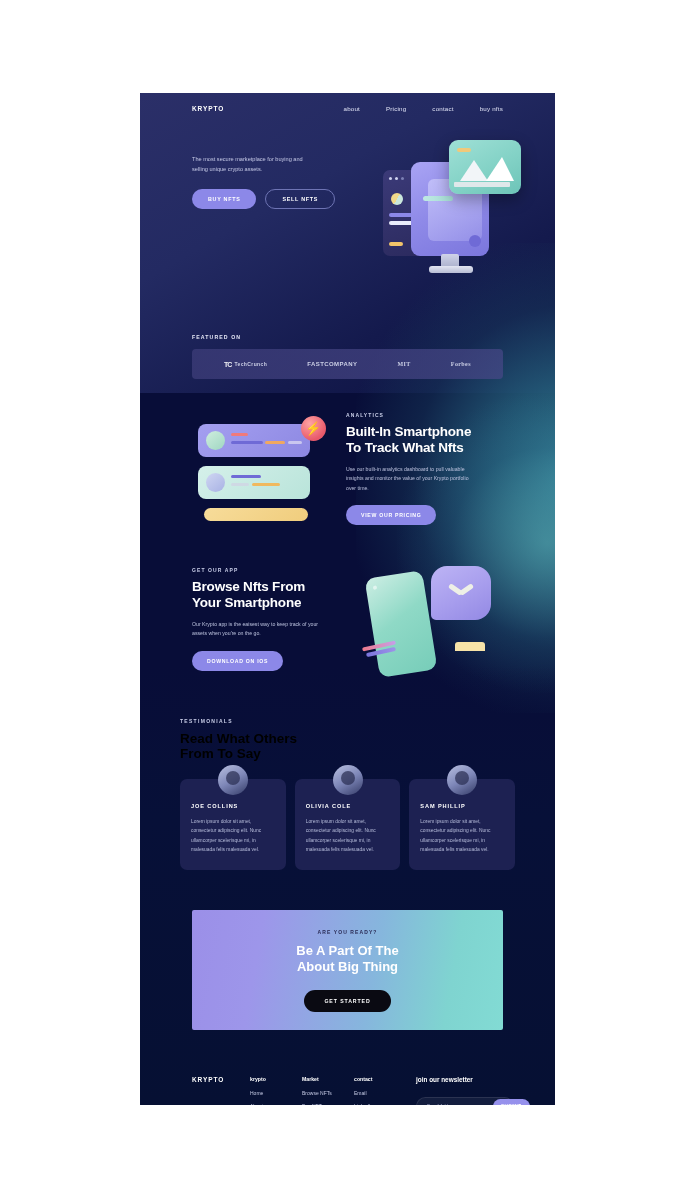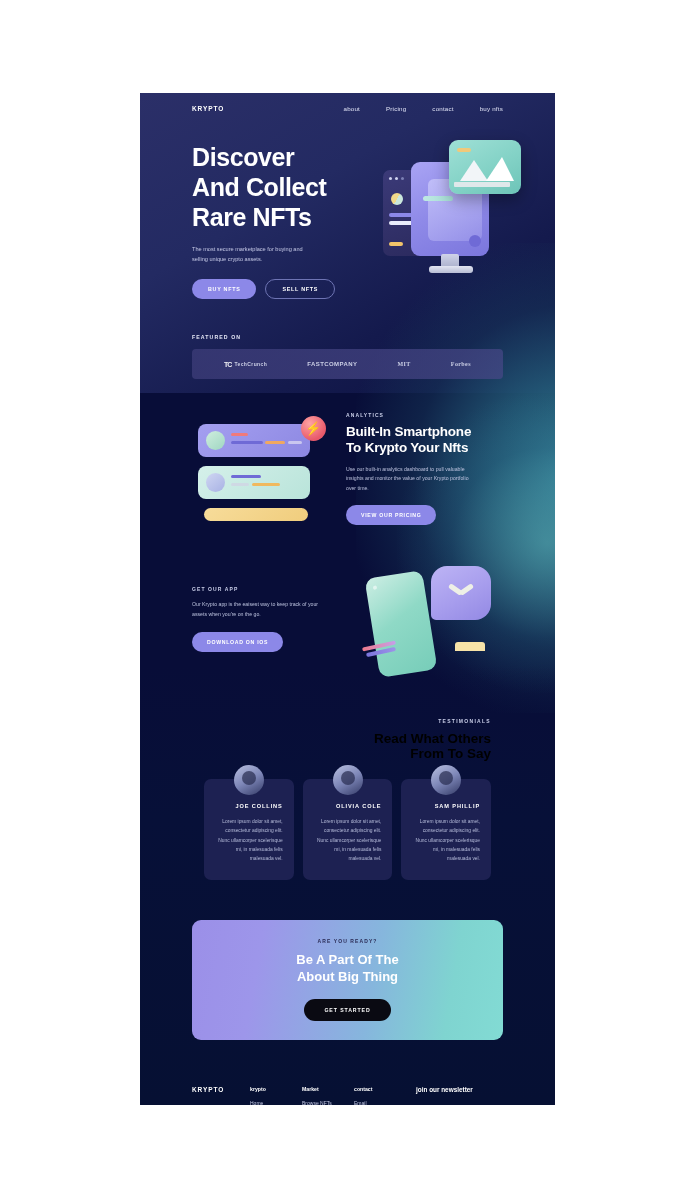--- a/index.html
+++ b/index.html
@@ -204,42 +204,42 @@
     border-radius:3px;
   }
   .cube:before { content:""; position:absolute; left:0; top:0; width:100%; height:9px;
     background:#f7e3a8; border-radius:3px 3px 0 0; }
   .pen1 { position:absolute; left:4px; bottom:30px; width:34px; height:4px; border-radius:2px;
     background:linear-gradient(90deg,#f07a8c,#c4a0ea); transform:rotate(-12deg); }
   .pen2 { position:absolute; left:8px; bottom:24px; width:30px; height:4px; border-radius:2px;
     background:linear-gradient(90deg,#7b74dd,#9d94e8); transform:rotate(-12deg); }
 
   
-  .testi { margin-top:40px; text-align:right; padding:0 64px; }
+  .testi { margin-top:40px; text-align:left; padding:0 40px; }
   .testi .eyebrow { letter-spacing:1.3px; }
   .testi h2 { font-size:13.5px; margin-top:7px; }
   .cards { display:flex; gap:9px; margin-top:18px; }
   .tcard {
     flex:1; background:#1d2152; border-radius:7px; padding:20px 11px 16px 11px;
     position:relative;
   }
   .avatar {
     position:absolute; left:50%; top:-14px; transform:translateX(-50%);
     width:30px; height:30px; border-radius:50%;
     background:linear-gradient(150deg,#b9c0e0 0%,#7e87b8 50%,#333a66 100%);
     overflow:hidden;
   }
   .avatar:after { content:""; position:absolute; left:8px; top:6px; width:14px;height:14px;
     border-radius:50%; background:rgba(40,44,80,.7); }
   .tname { color:#fff; font-size:5.6px; font-weight:bold; letter-spacing:.9px; margin-top:4px; }
   .tquote { color:#b6bcda; font-size:4.9px; line-height:1.9; margin-top:8px; }
 
   
   .cta {
-    margin:40px 52px 0 52px; height:120px; border-radius:9px;
+    margin:40px 52px 0 52px; height:120px; border-radius:2px;
     background:linear-gradient(100deg,#9b8fe8 0%, #9d96ea 22%, #86b6dd 58%, #7fd4d0 82%, #82dbd4 100%);
     display:flex; flex-direction:column; align-items:center; justify-content:center;
   }
   .cta .eyebrow { color:#2a2b55; font-size:5px; letter-spacing:1.1px; }
   .cta h2 { color:#fff; font-size:13px; line-height:1.25; text-align:center; margin-top:8px; }
   .cta .btn-dark {
     margin-top:14px; background:#0a0a12; color:#fff; font-size:5.2px; font-weight:bold;
     letter-spacing:.9px; padding:8px 20px; border-radius:20px; border:none; cursor:pointer;
   }
 
@@ -282,25 +282,20 @@
       <div class="logo">KRYPTO</div>
       <div class="nav-links">
         <a>about</a>
         <a>Pricing</a>
         <a>contact</a>
         <a>buy nfts</a>
       </div>
     </div>
 
     <div class="hero">
-      <h1>
-        <span>Discover</span><br>
-        <span>And Collect</span><br>
-        <span>Rare NFTs</span>
-      </h1>
       <p>The most secure marketplace for buying and selling unique crypto assets.</p>
       <div class="hero-btns">
         <button class="btn btn-primary">BUY NFTS</button>
         <button class="btn btn-outline">SELL NFTS</button>
       </div>
 
       <div class="hero-art">
         <div class="monitor-dark">
           <div class="md-dots">
               <i></i>
@@ -355,30 +350,34 @@
           <div class="sc-l l2"></div>
           <div class="sc-l l3"></div>
         </div>
         <div class="stack-card sc3"></div>
         <div class="bolt">⚡</div>
       </div>
       <div class="txt">
         <div class="eyebrow">ANALYTICS</div>
         <h2>
           <span>Built-In Smartphone</span><br>
-          <span>To Krypto Your Nfts</span>
+          <span>To Track What Nfts</span>
         </h2>
         <p class="body">Use our built-in analytics dashboard to pull valuable insights and monitor the value of your Krypto portfolio over time.</p>
         <button class="btn-sm">VIEW OUR PRICING</button>
       </div>
     </div>
 
     <div class="sec browse">
       <div class="txt">
         <div class="eyebrow">GET OUR APP</div>
+        <h2>
+          <span>Browse Nfts From</span><br>
+          <span>Your Smartphone</span>
+        </h2>
         <p class="body">Our Krypto app is the eaisest way to keep track of your assets when you're on the go.</p>
         <button class="btn-sm">DOWNLOAD ON IOS</button>
       </div>
       <div class="art">
         <div class="phone"></div>
         <div class="pen1"></div>
         <div class="pen2"></div>
         <div class="bubble">
           <div class="chev"></div>
         </div>

